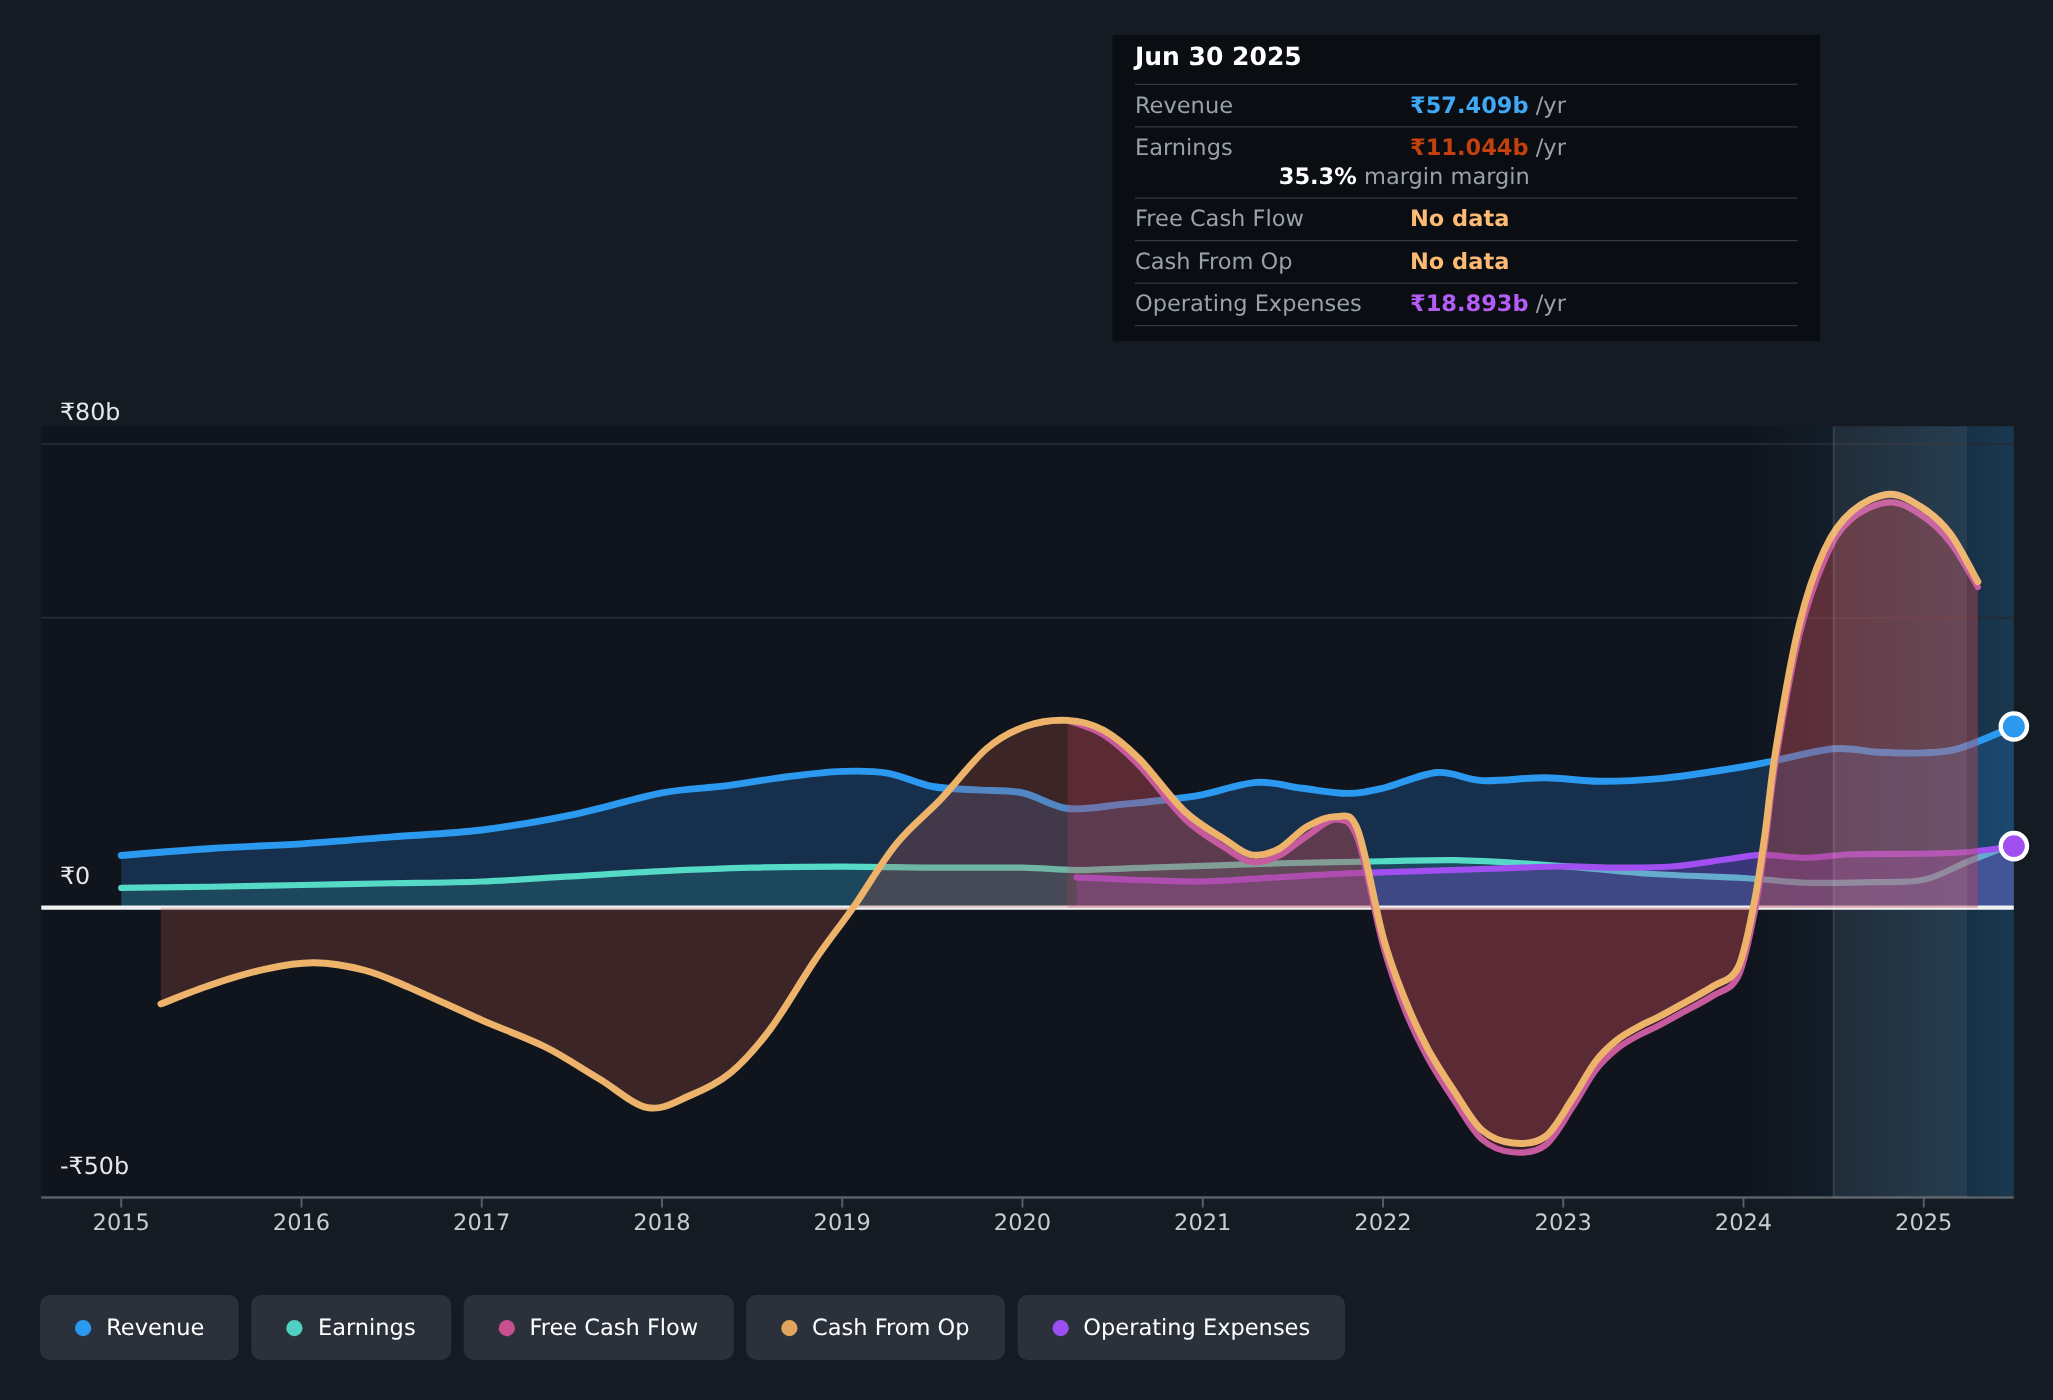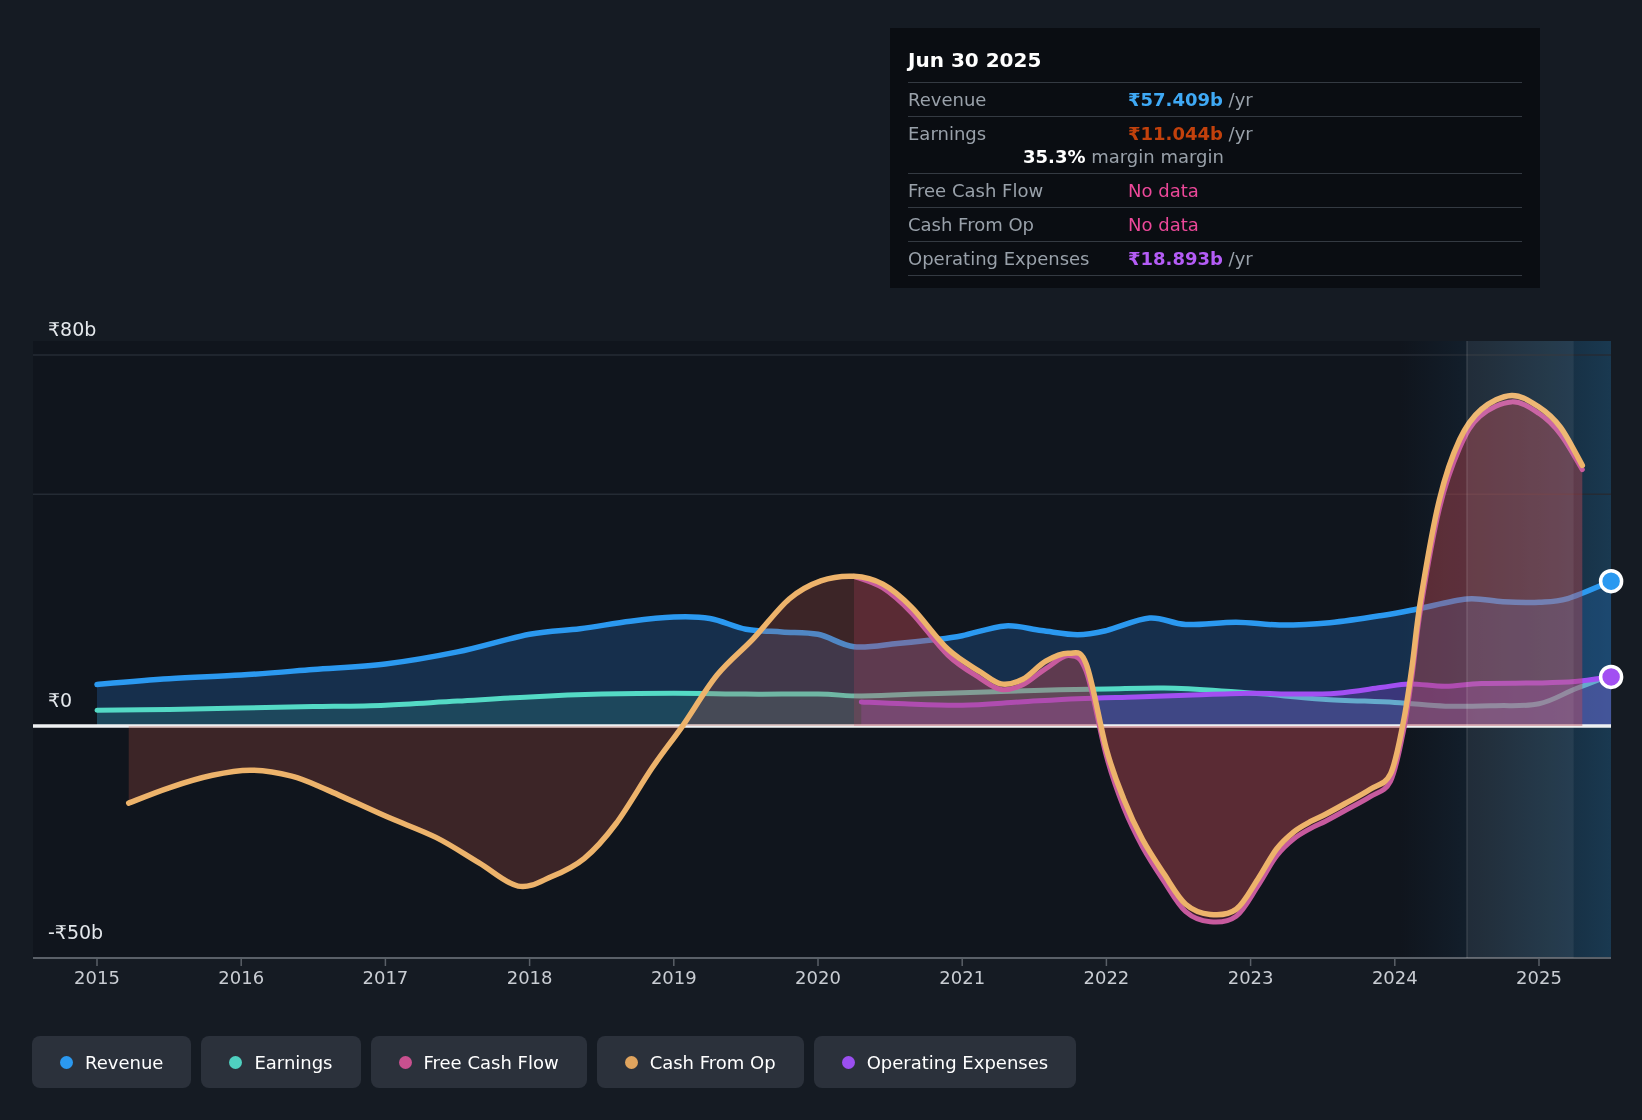--- a/index.html
+++ b/index.html
@@ -7,36 +7,36 @@
   body {
     background:#151b23;
     font-family:"DejaVu Sans","Liberation Sans",sans-serif;
     position:relative;
     color:#e8ebee;
   }
   #chart { position:absolute; left:0; top:0; }
 
   
   .tooltip {
-    position:absolute; left:890px; top:28px; width:650px;
-    background:#0a0d12; padding:16px 18px 12px 18px;
+    position:absolute; left:890px; top:28px; width:566px;
+    background:#0a0d12; padding:1px 18px 12px 18px;
   }
   .tooltip-title { font-size:20px; font-weight:bold; color:#ffffff; padding:4px 0 10px 0; }
   .tt-rows { border-bottom:1px solid #343a42; }
   .tt-row { border-top:1px solid #343a42; padding:5px 0; min-height:33px; }
   .tt-line { display:flex; align-items:center; min-height:23px; }
   .tt-label { flex:0 0 220px; font-size:18px; color:#99a1aa; }
   .tt-value { font-size:18px; font-weight:bold; }
   .tt-suffix { font-size:18px; color:#99a1aa; font-weight:normal; white-space:pre; }
   .tt-sub { margin-left:115px; }
   .c-revenue { color:#3fa9f5; }
   .c-earnings { color:#c2410c; }
   .c-opex { color:#b45cf6; }
   .c-white { color:#ffffff; }
-  .c-muted { color:#ec4899; font-weight:normal; }
+  .c-muted { color:#fdba74; font-weight:bold; }
 
   
   .legend {
     position:absolute; left:32px; top:1036px;
     display:flex; gap:10px;
   }
   .legend-btn {
     display:flex; align-items:center; height:52px;
     background:#2b313b; border:none; border-radius:8px;
     padding:0 28px; cursor:pointer;

